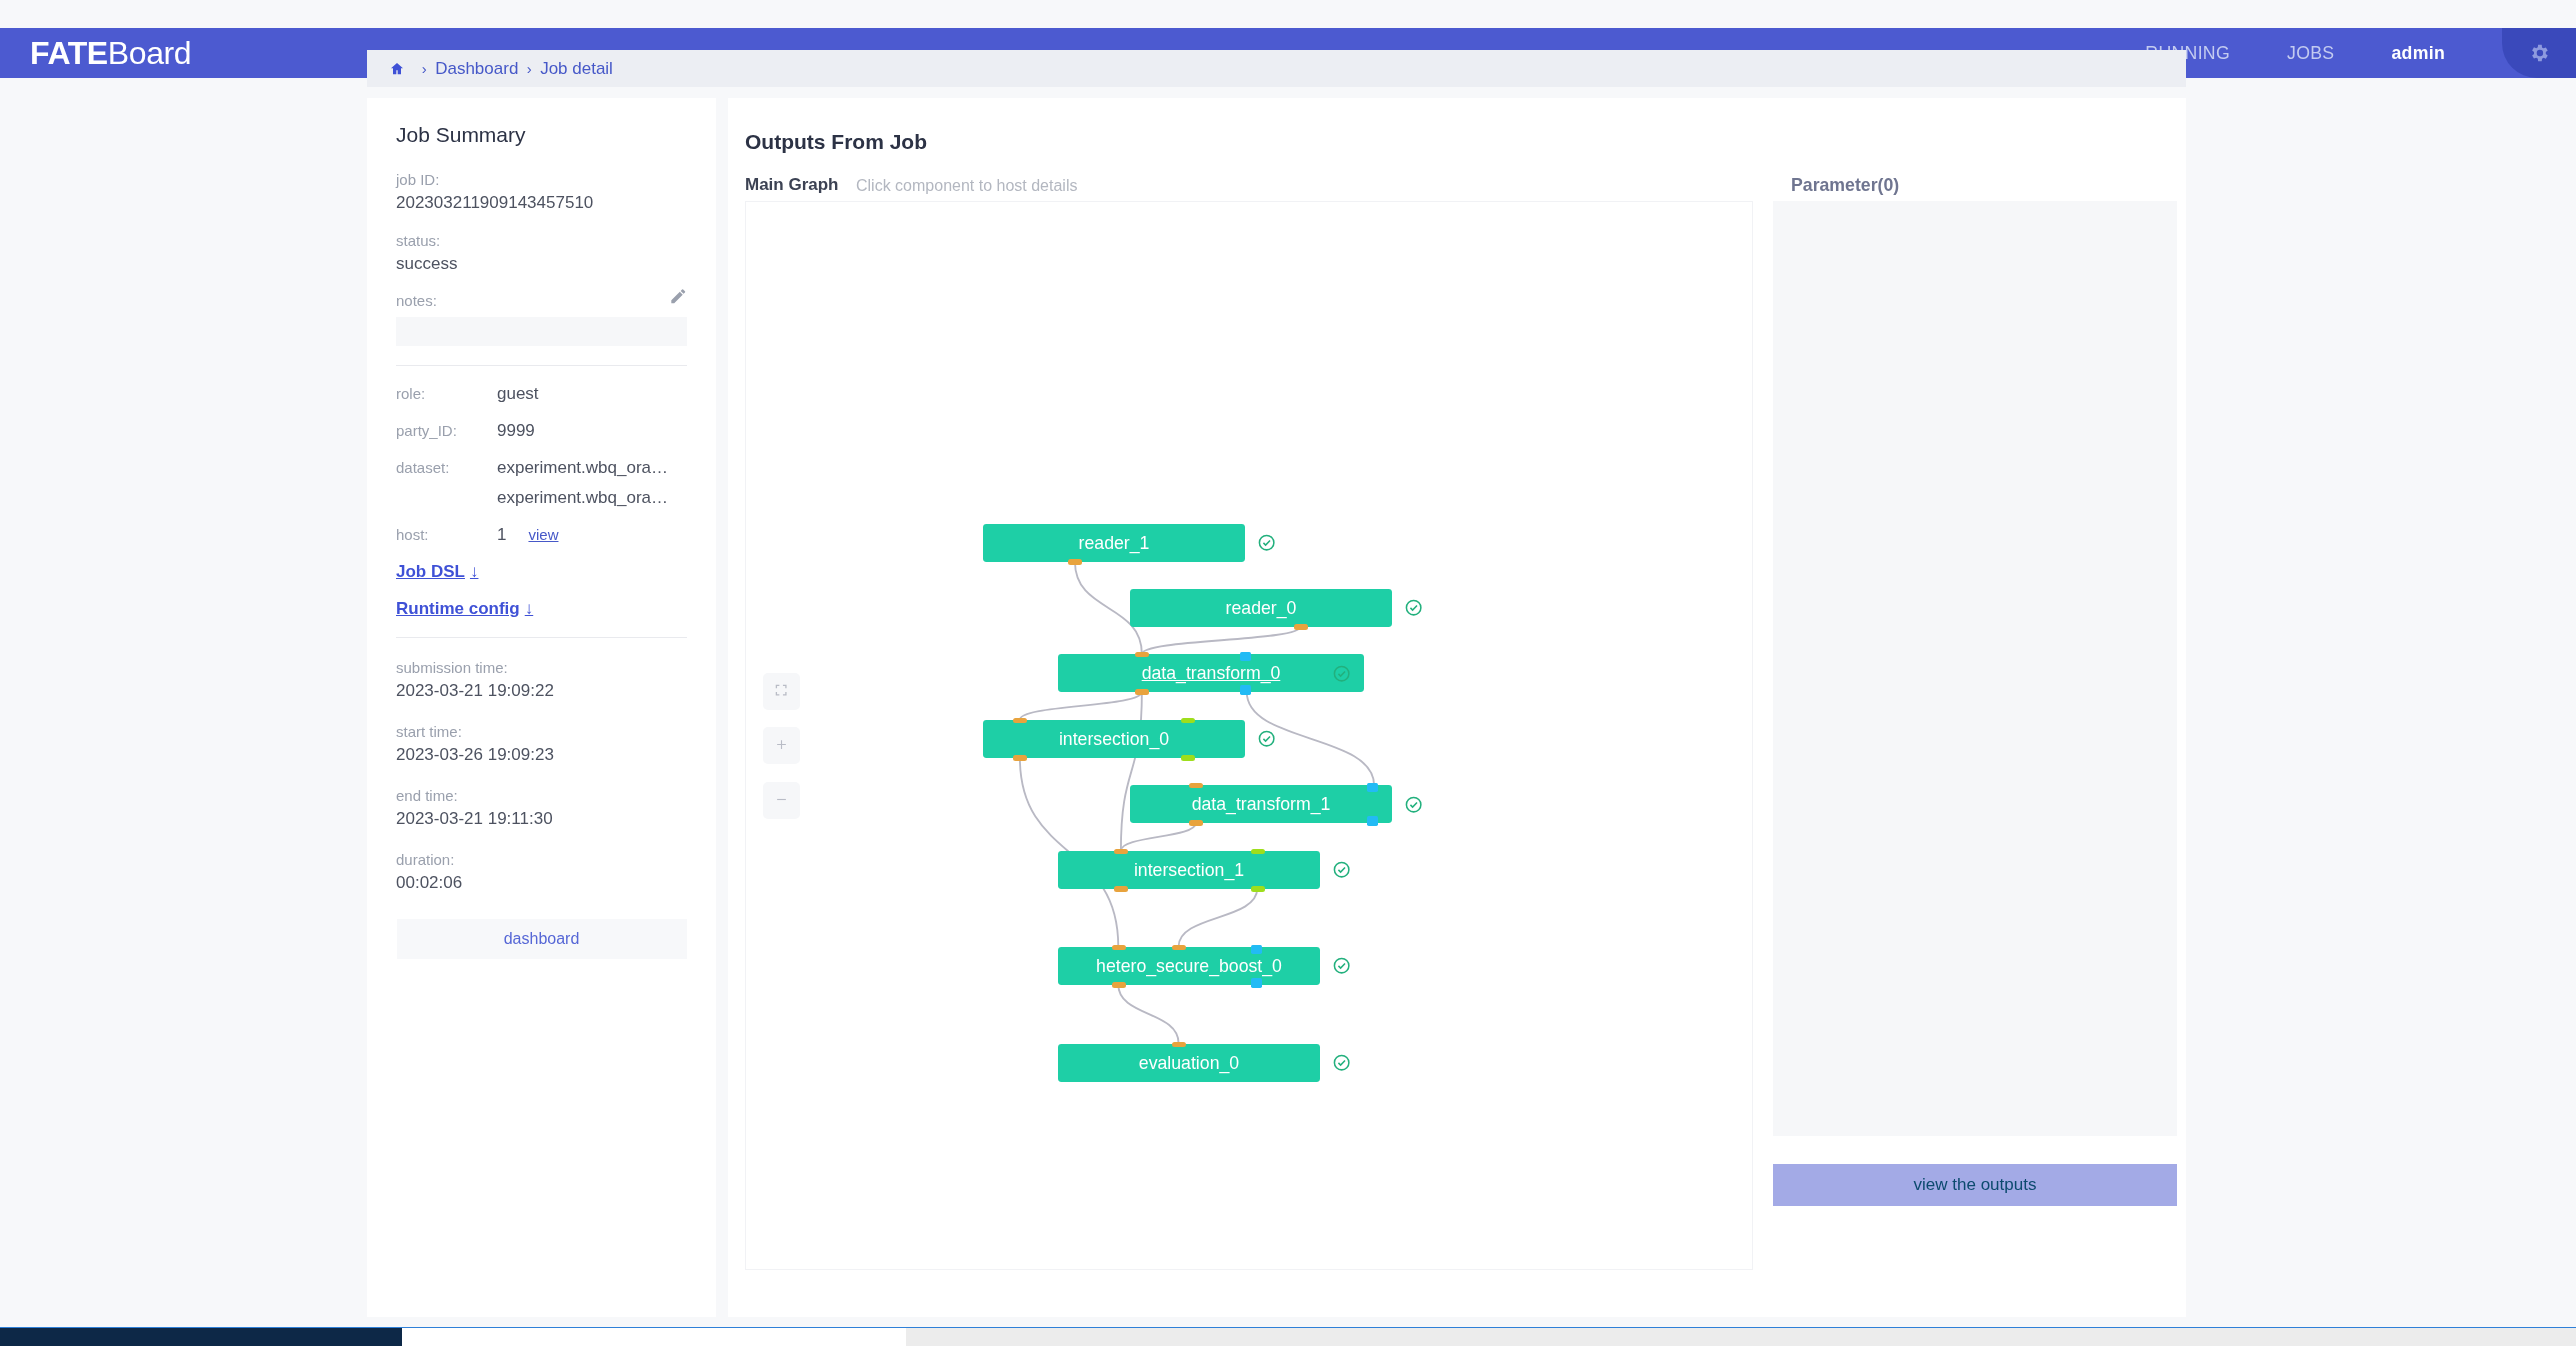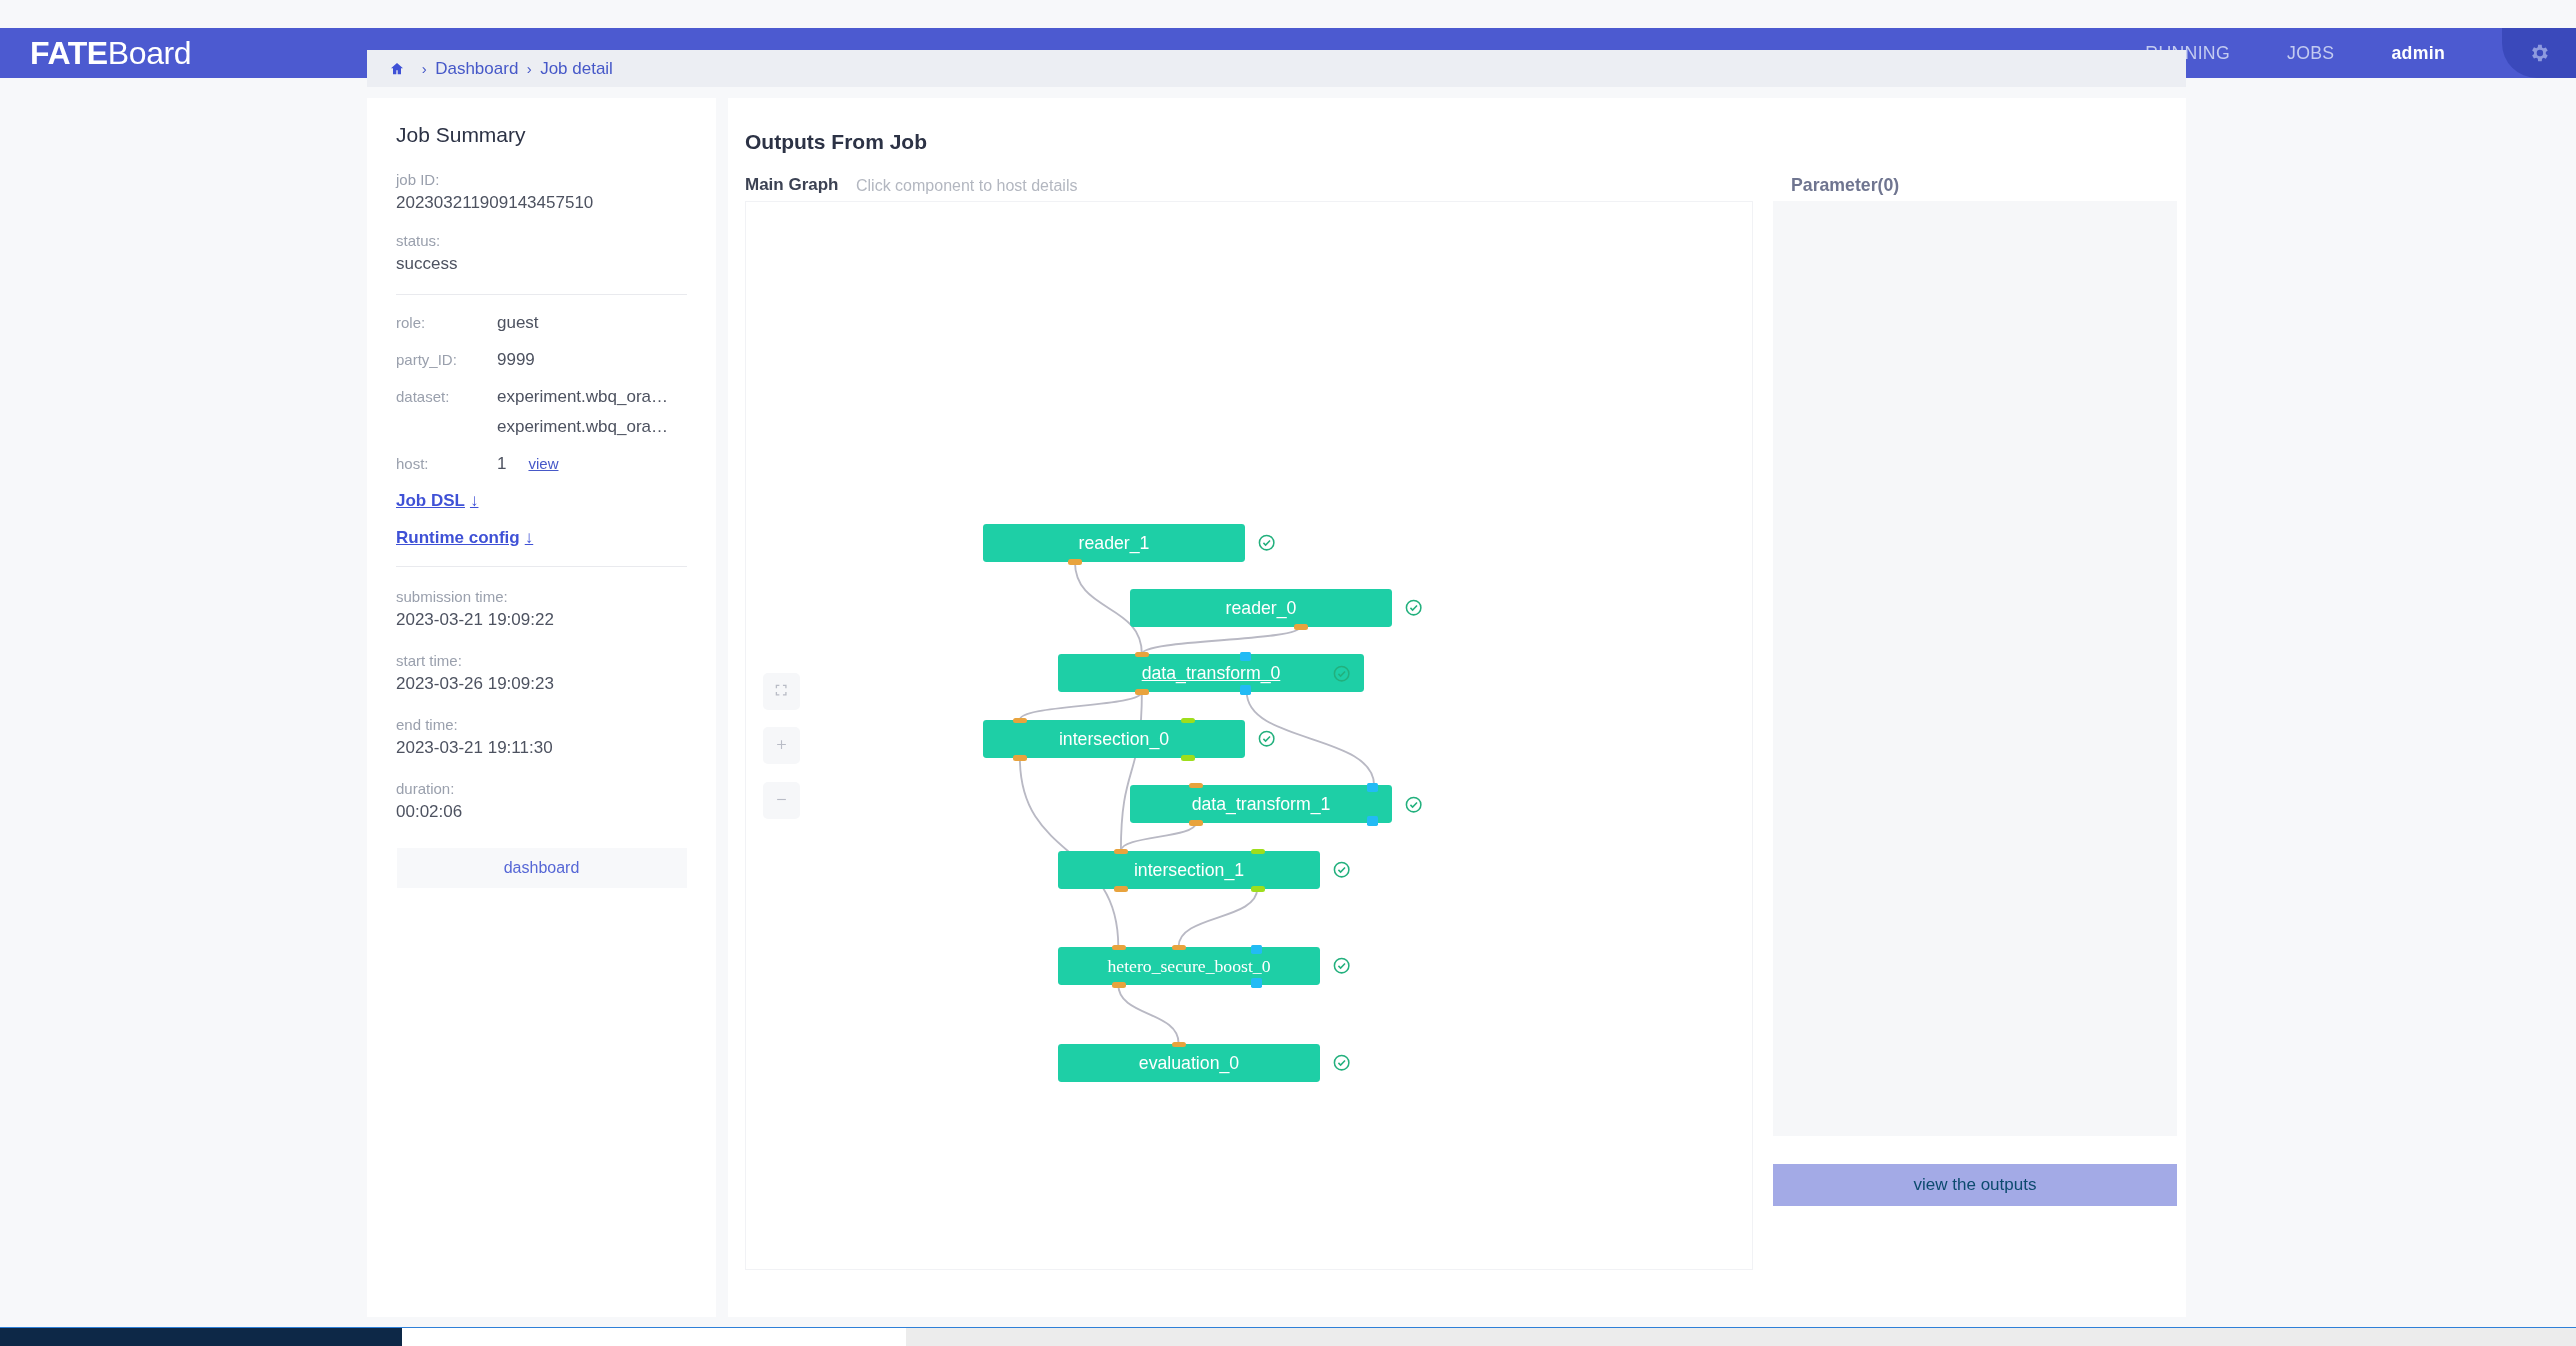--- a/index.html
+++ b/index.html
@@ -243,20 +243,29 @@
     <div class="blk">
       <div class="kv-label">job ID:</div>
       <div class="kv-value">202303211909143457510</div>
     </div>
 
     <div class="blk">
       <div class="kv-label">status:</div>
       <div class="kv-value">success</div>
     </div>
 
+    <div class="notes-row">
+      <div class="kv-label">notes:</div>
+      <span class="pencil">
+        <svg width="18.5" height="18.5" viewBox="0 0 24 24" fill="#9aa0ad">
+            <path d="M3 17.25V21h3.75L17.8 9.94l-3.75-3.75zM20.7 7.04a1 1 0 000-1.41l-2.34-2.34a1 1 0 00-1.41 0l-1.83 1.83 3.75 3.75z"></path>
+          </svg>
+      </span>
+      <input class="notes-input" value="" placeholder="" style="">
+    </div>
 
     <div class="divider"></div>
 
     <div class="rowpair">
       <div class="k">role:</div>
       <div class="v">guest</div>
     </div>
     <div class="rowpair">
       <div class="k">party_ID:</div>
       <div class="v">9999</div>
@@ -369,21 +378,21 @@
           <span>intersection_1</span>
           <span class="port in orange" style="left: 56px;"></span>
           <span class="port in green" style="left: 193px;"></span>
           <span class="port out orange" style="left: 56px;"></span>
           <span class="port out green" style="left: 193px;"></span>
         </div>
         <span class="check" style="left: 586px; top: 658px;"><svg width="19.3" height="19.3" viewBox="0 0 24 24" fill="none" stroke="#22b07d" stroke-width="1.9">
             <circle cx="12" cy="12" r="9"></circle>
             <path d="M8 12.3l2.7 2.7L16.2 9.3"></path>
           </svg></span>
-        <div class="node" style="left: 312px; top: 745px; width: 262px; font-family: Liberation Serif, serif;">
+        <div class="node" style="left: 312px; top: 745px; width: 262px;">
           <span>hetero_secure_boost_0</span>
           <span class="port in orange" style="left: 54px;"></span>
           <span class="port in orange" style="left: 114px;"></span>
           <span class="port in blue" style="left: 193px;"></span>
           <span class="port out orange" style="left: 54px;"></span>
           <span class="port out blue" style="left: 193px;"></span>
         </div>
         <span class="check" style="left: 586px; top: 754px;"><svg width="19.3" height="19.3" viewBox="0 0 24 24" fill="none" stroke="#22b07d" stroke-width="1.9">
             <circle cx="12" cy="12" r="9"></circle>
             <path d="M8 12.3l2.7 2.7L16.2 9.3"></path>

